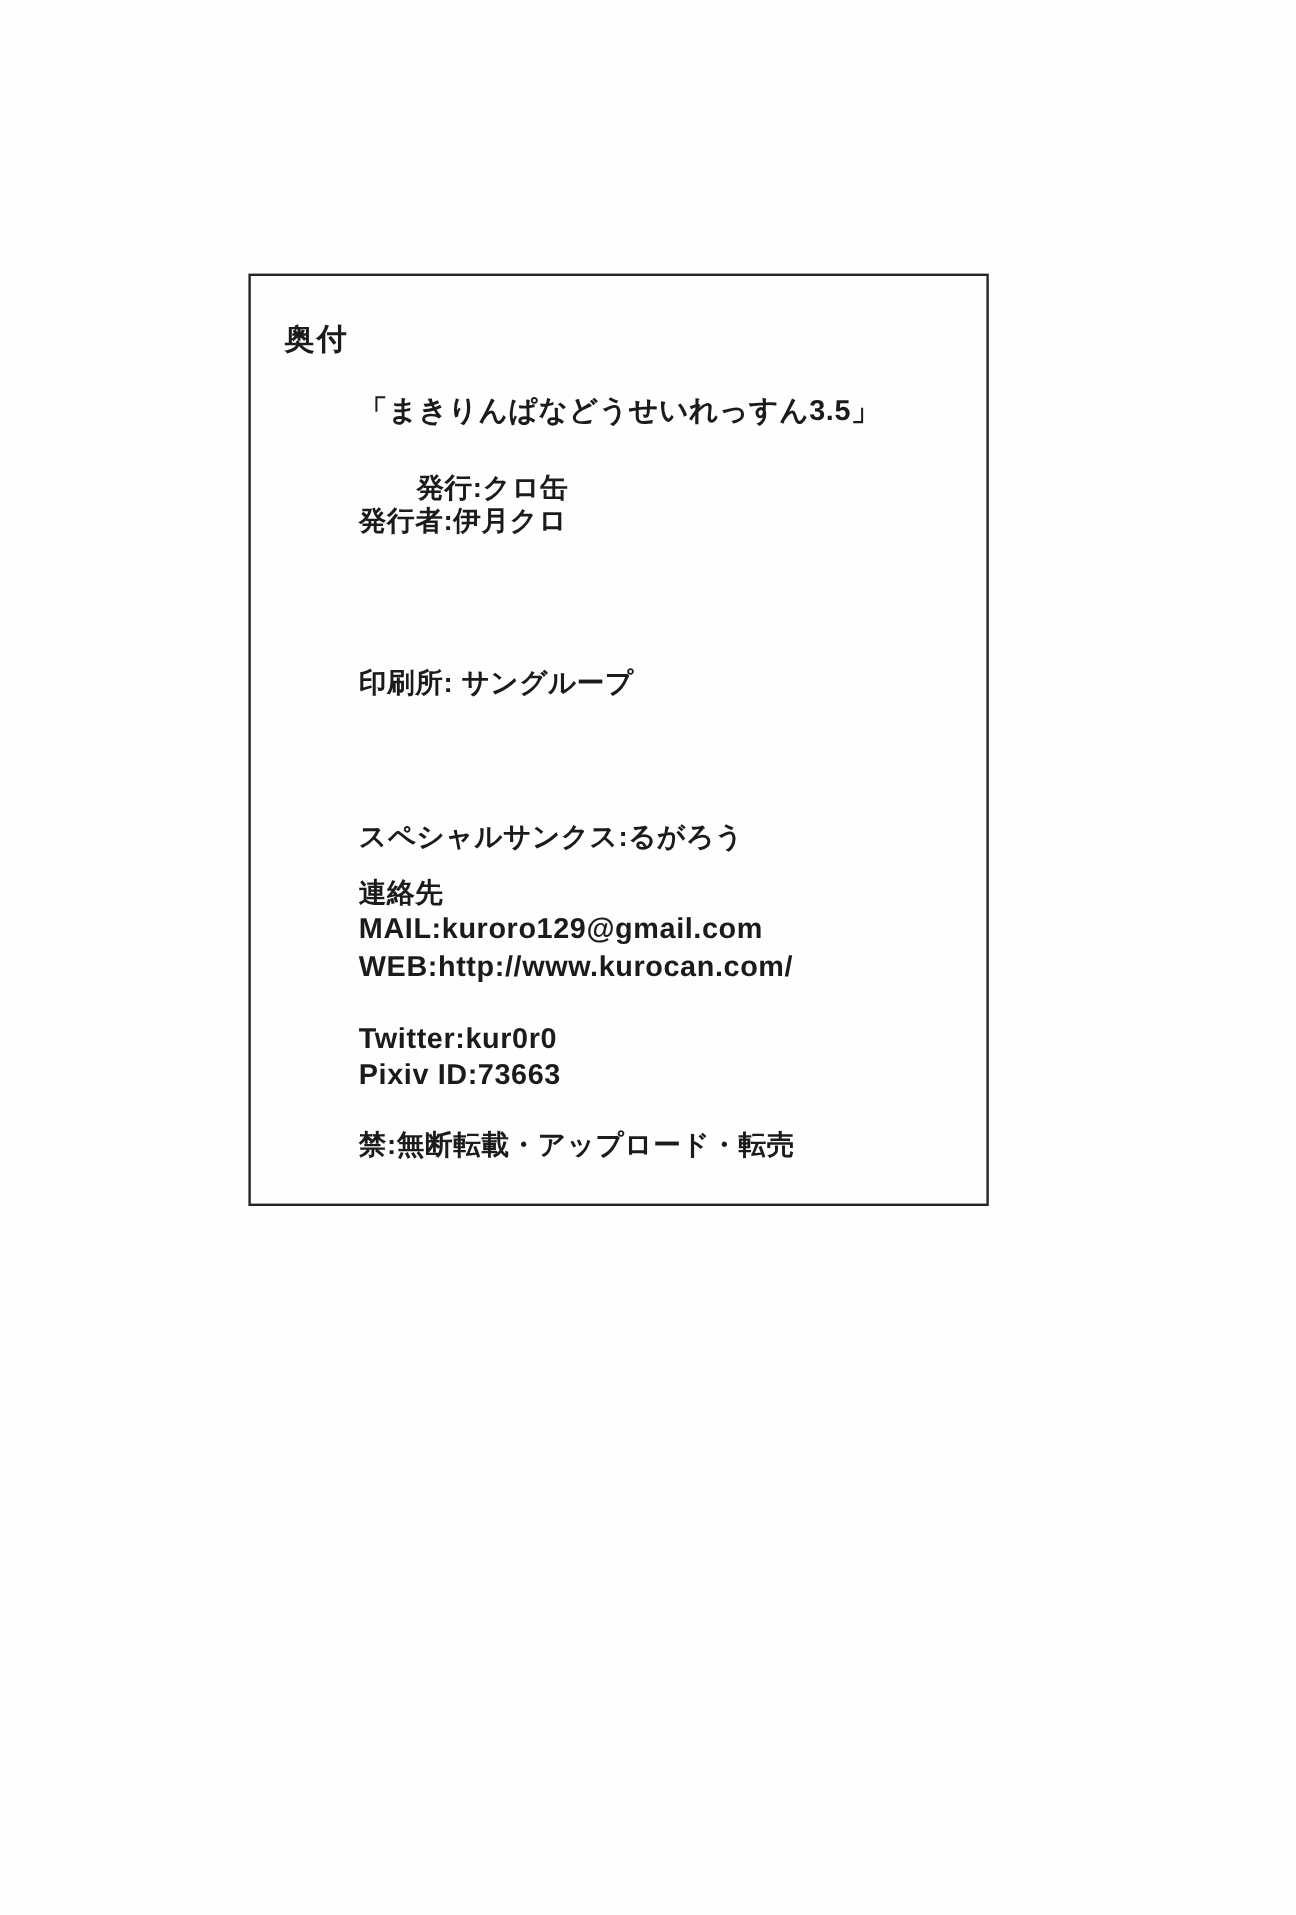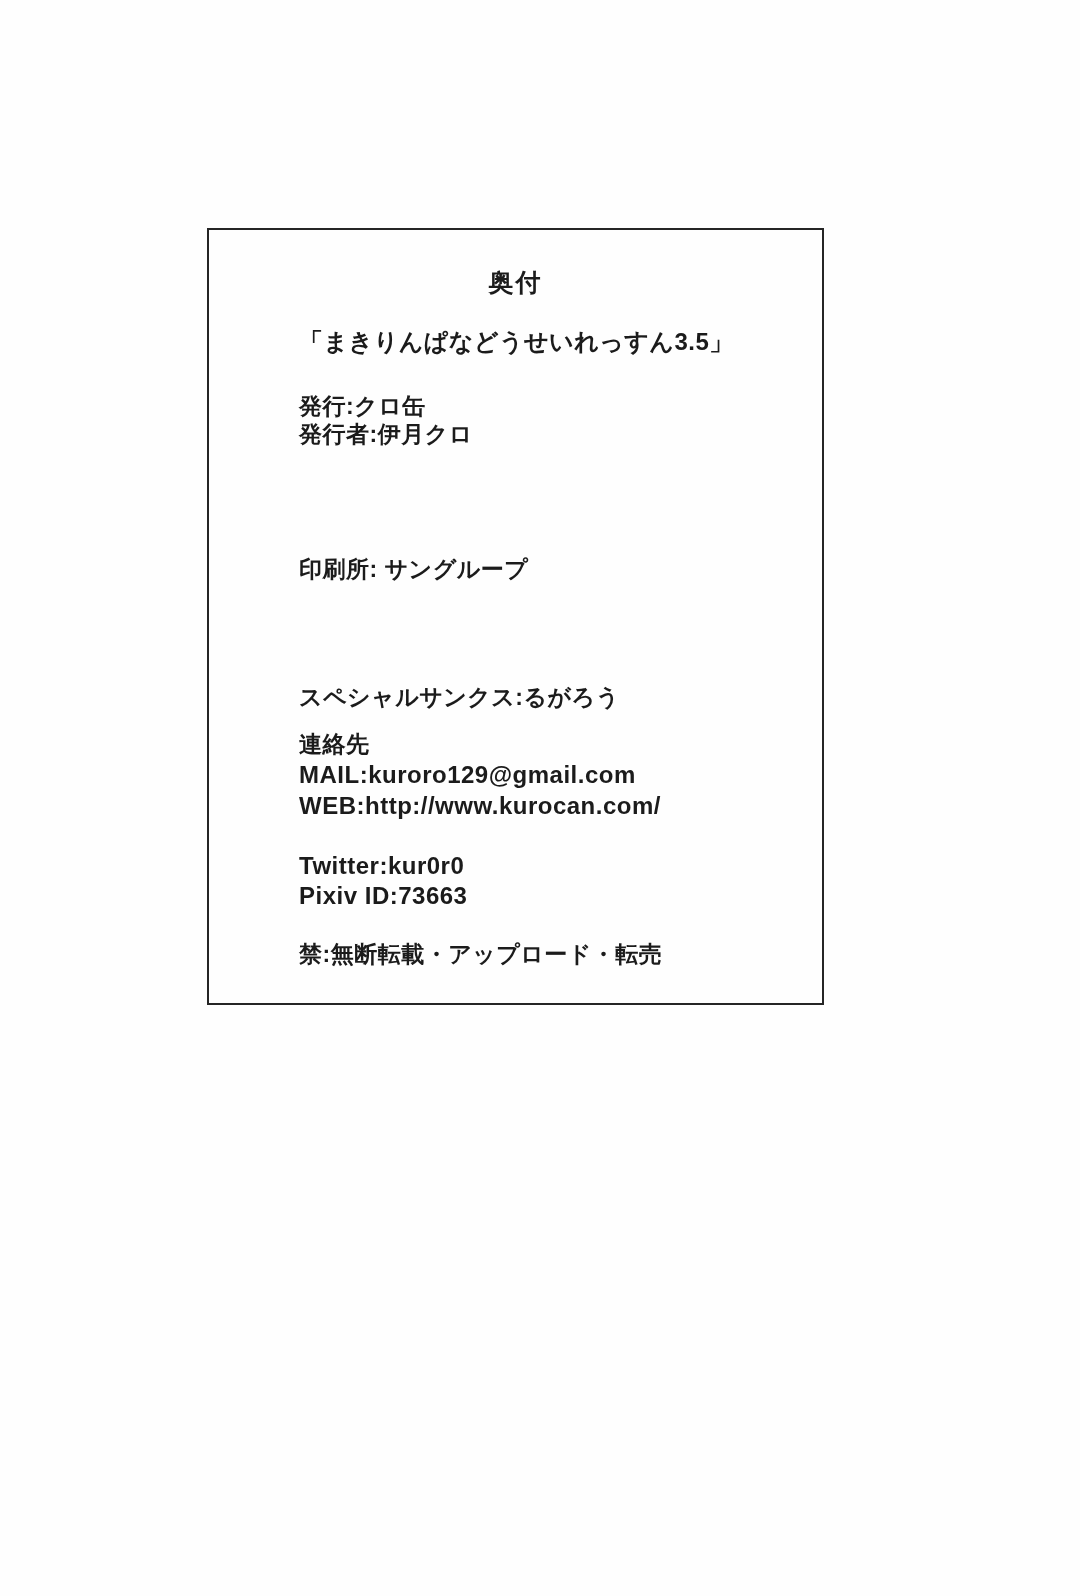--- a/index.html
+++ b/index.html
@@ -31,27 +31,28 @@
     left: 90px;
     white-space: nowrap;
     font-size: 23px;
     font-weight: 600;
     letter-spacing: 0.5px;
     color: #1b1b1b;
   }
   .page-title {
     left: 0;
     width: 100%;
-    text-align: center;
+    text-align: left;
     font-size: 25px;
     font-weight: 700;
     letter-spacing: 2px;
+    padding-left: 28px;
   }
   .book-title   { top: 96px;  font-size: 24px; }
-  .publisher    { top: 161px; }
+  .publisher    { top: 161px; margin-left: 48px; }
   .author       { top: 189px; }
   .pubdate      { top: 217px; }
   .event        { top: 246px; left: 150px; }
   .printer      { top: 324px; }
   .thanks       { top: 452px; }
   .contact-head { top: 499px; }
   .mail         { top: 531px; font-size: 24px; }
   .web          { top: 562px; font-size: 24px; }
   .twitter      { top: 622px; font-size: 24px; }
   .pixiv        { top: 652px; font-size: 24px; }

